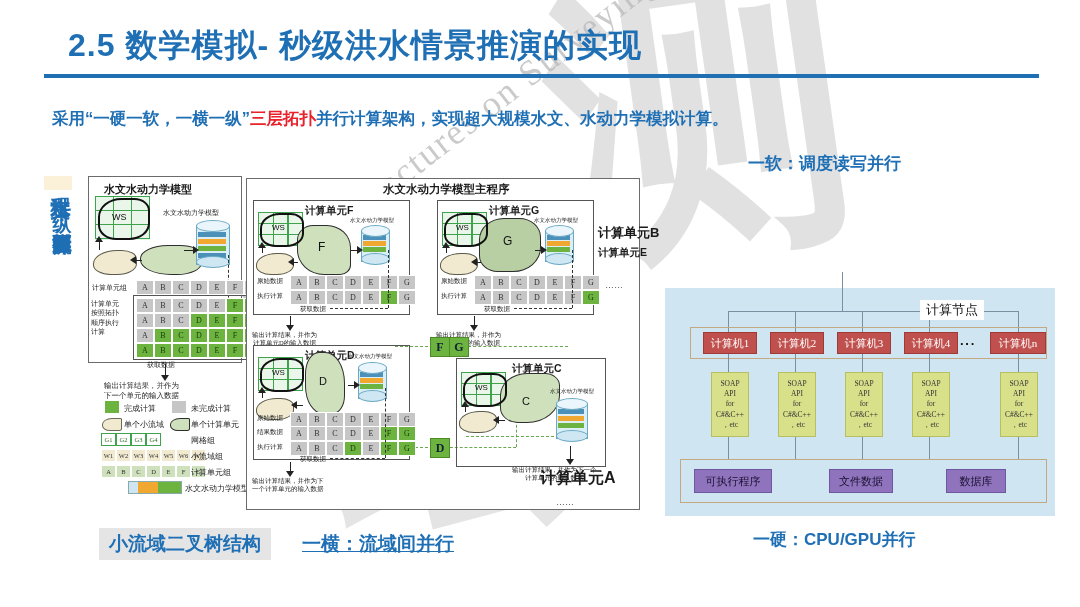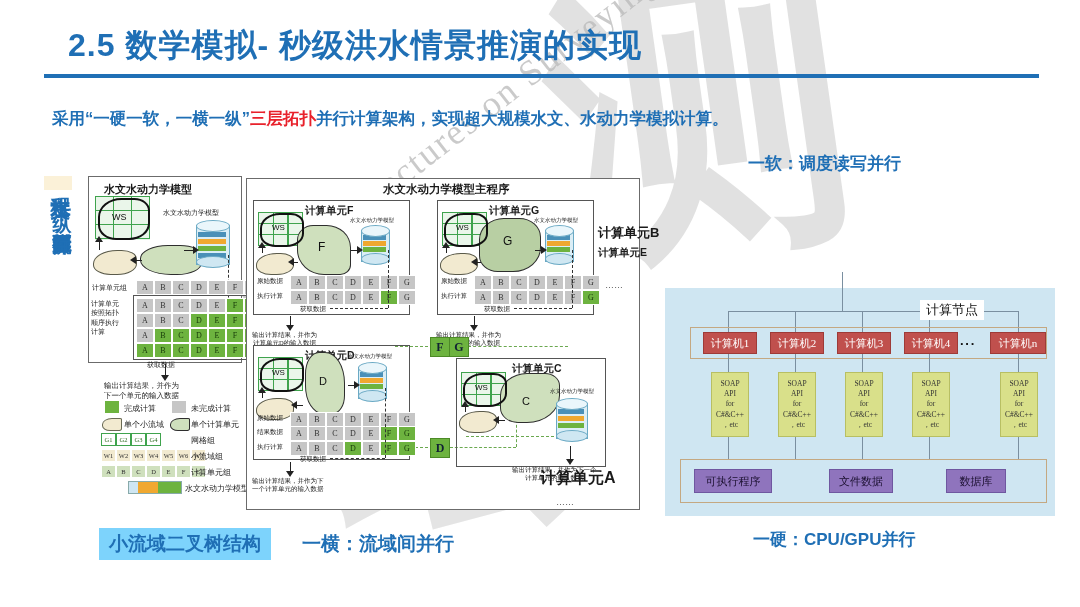--- a/index.html
+++ b/index.html
@@ -139,24 +139,24 @@
   .nodelabel{
     position:absolute;background:#fff;color:#111;font-size:13px;padding:1px 6px;z-index:5;
     font-family:"Liberation Serif",serif;
   }
   .connector{position:absolute;background:#7a8fa0;width:1px;z-index:3;}
   .connector.hz{height:1px;width:auto;}
   .dots{position:absolute;color:#111;font-size:13px;font-weight:700;z-index:5;letter-spacing:1px;}
 
   
   .cap-beige{
-    position:absolute;background:#7dd3fc;color:#1f6fb5;font-weight:700;font-size:19px;
+    position:absolute;background:#e5e5e5;color:#1f6fb5;font-weight:700;font-size:19px;
     padding:3px 10px;z-index:4;white-space:nowrap;
   }
-  .cap-blue{position:absolute;color:#1f6fb5;font-weight:700;font-size:19px;z-index:4;white-space:nowrap;}
+  .cap-blue{position:absolute;color:#1f6fb5;font-weight:700;font-size:19px;z-index:4;white-space:nowrap;text-decoration:underline;}
 
   
   .lg-sw{position:absolute;z-index:3;}
   .lg-txt{position:absolute;font-size:8px;color:#222;z-index:3;white-space:nowrap;
     font-family:"Liberation Serif",serif;}
   .minicell{width:13px;height:11px;border:1px solid #fff;background:#c6c6c6;font-size:6.5px;
     line-height:11px;text-align:center;color:#333;font-family:"Liberation Serif",serif;}
   .minicell.gr{background:#cfe0bd;}
   .minicell.go{background:#fff;border:1px solid #3fa34d;color:#2d6a1f;}
 </style>

